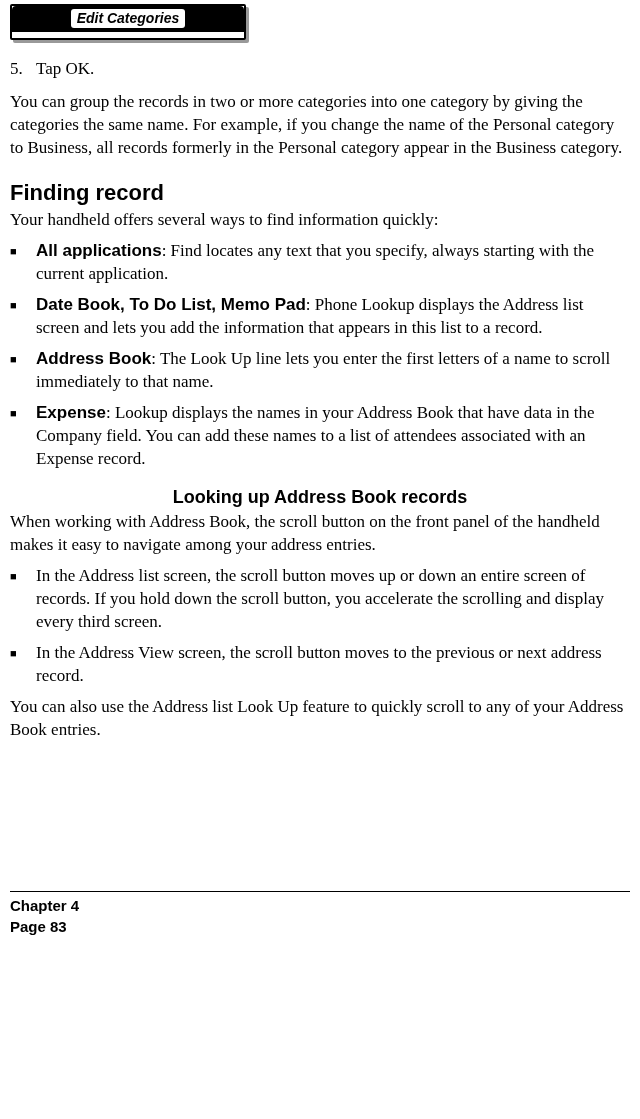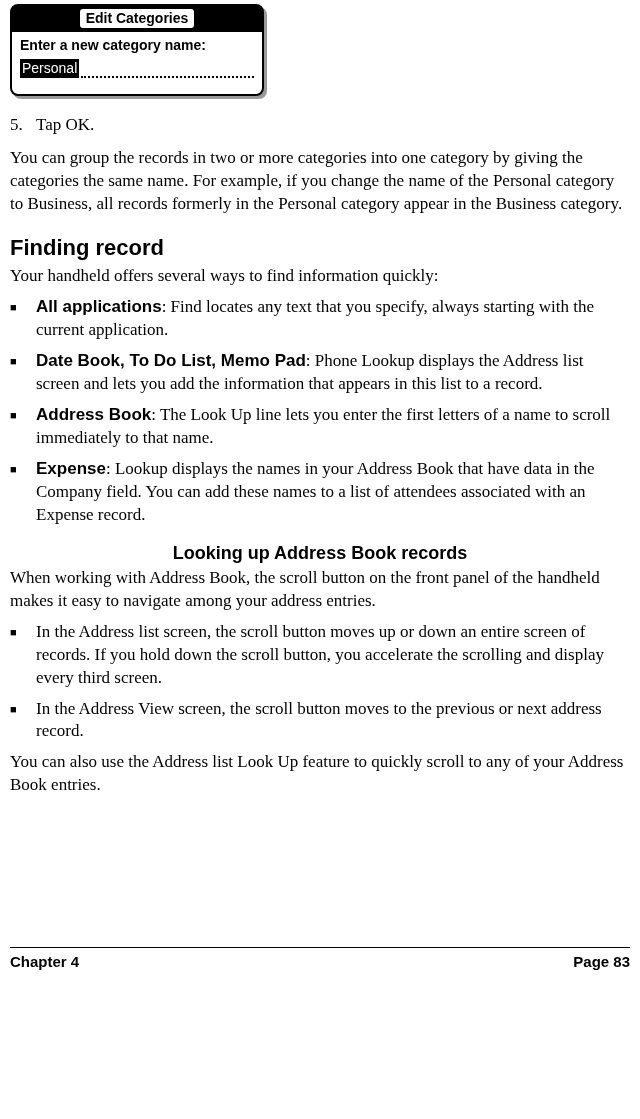--- a/index.html
+++ b/index.html
@@ -9,27 +9,28 @@
     line-height: 1.35;
     color: #000;
     margin: 0;
     padding: 4px 10px 10px 10px;
     width: 640px;
     background: #fff;
   }
 
   
   .dialog {
-    width: 254px;
+    width: 236px;
     border: 2px solid #000;
-    border-radius: 8px;
+    border-radius: 2px;
     background: #fff;
     margin-bottom: 18px;
     padding-bottom: 6px;
     box-shadow: 3px 3px 0 #999;
+    font-style: italic;
   }
   .dialog-titlebar {
     background: #000;
     color: #000;
     padding: 1px 0 2px 0;
     text-align: center;
     border-top-left-radius: 4px;
     border-top-right-radius: 4px;
   }
   .dialog-titlebar span {
@@ -129,36 +130,30 @@
   .footer {
     position: relative;
     margin-top: 150px;
     border-top: 1px solid #000;
     padding-top: 4px;
     font-family: Arial, "Helvetica Neue", Helvetica, sans-serif;
     font-weight: bold;
     font-size: 15px;
     display: flex;
     justify-content: space-between;
+    flex-direction: column;
   }
 </style>
 </head>
 <body>
 
 <div class="dialog">
   <div class="dialog-titlebar">
     <span>Edit Categories</span>
   </div>
-  <div class="dialog-body">
-    <div class="dialog-prompt">Enter a new category name:</div>
-    <div class="dialog-input-row">
-      <span class="dialog-input-value">Personal</span>
-      <span class="dialog-input-line"></span>
-    </div>
-  </div>
 </div>
 
 <div class="step">
   <div class="step-num">5.</div>
   <div>Tap OK.</div>
 </div>
 
 <div class="tip">
   <div class="tip-body">You can group the records in two or more categories into one category by giving the categories the same name. For example, if you change the name of the Personal category to Business, all records formerly in the Personal category appear in the Business category.</div>
 </div>

